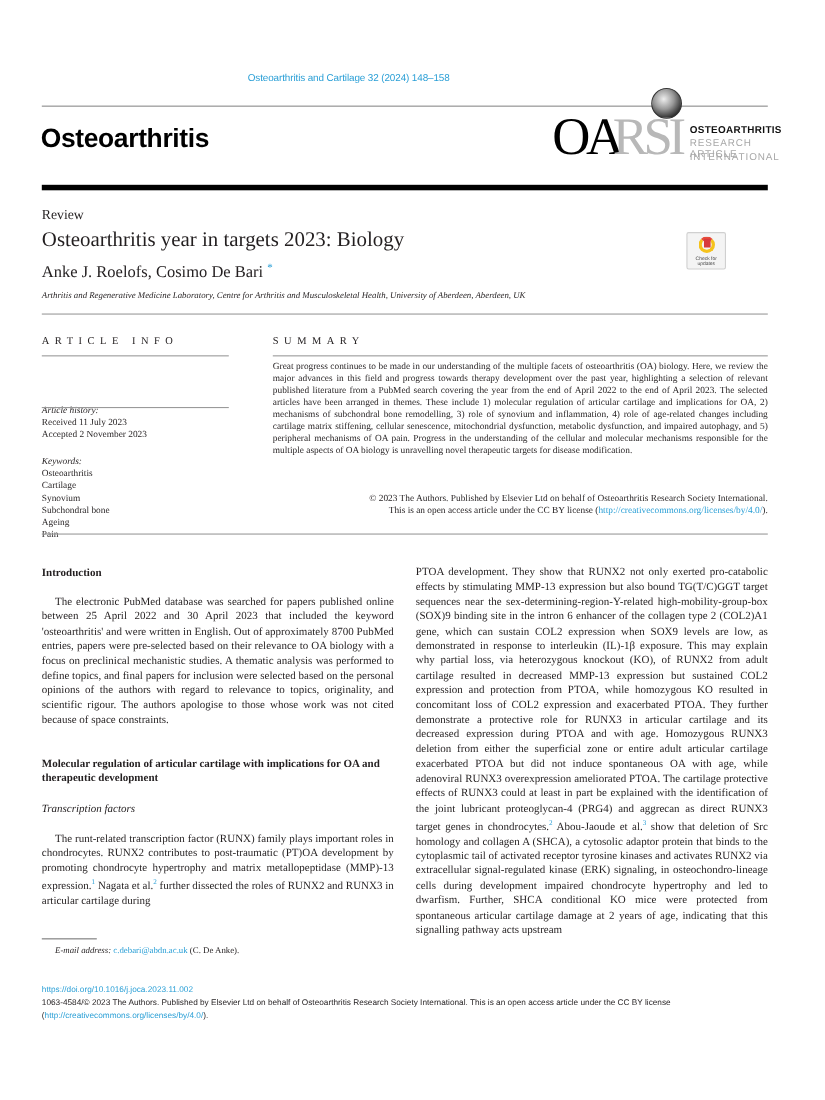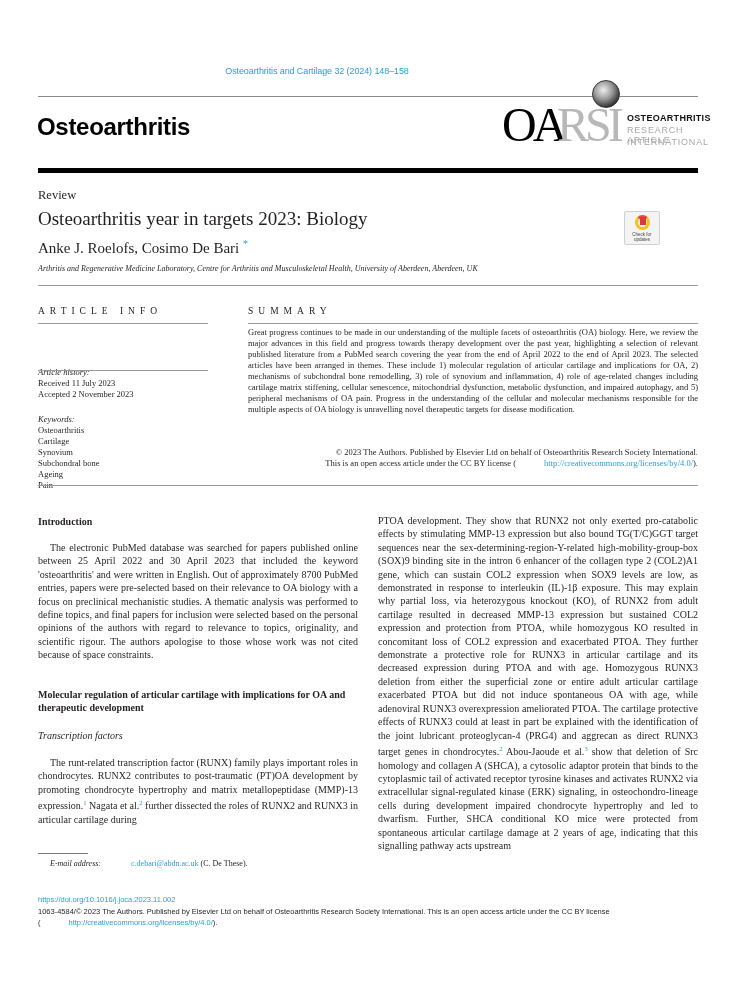--- a/index.html
+++ b/index.html
@@ -1,19 +1,19 @@
 <!DOCTYPE html>
 <html><head>
 <meta charset="utf-8">
 <style>
   * { box-sizing: border-box; margin: 0; padding: 0; }
   html, body { width: 750px; height: 1000px; background: #ffffff; overflow: hidden; }
   body { position: relative; font-family: "Liberation Serif", "DejaVu Serif", serif; color: #231f20; }
   .abs { position: absolute; }
-  .link { color: #2a9fd6; padding-left: 28px; }
+  .link { color: #2a9fd6; }
 
   .running-head { top: 66px; left: 0; width: 634px; text-align: center; font-size: 9px; color: #2a9fd6; font-family: "Liberation Sans", sans-serif; letter-spacing: -0.1px; }
   .rule-top { top: 96px; left: 38px; width: 660px; height: 1px; background: #8a8a8a; }
   .journal-title { top: 112px; left: 37px; font-family: "Liberation Sans", "DejaVu Sans", sans-serif; font-weight: bold; font-size: 24px; line-height: 29px; color: #000; letter-spacing: -0.3px; }
 
   .logo { top: 78px; left: 500px; width: 200px; height: 80px; }
   .logo .globe { position: absolute; left: 92px; top: 2px; width: 28px; height: 28px; border-radius: 50%; background: radial-gradient(circle at 40% 35%, #eee 0, #999 40%, #222 80%); border: 1px solid #333; }
   .logo .oa { position: absolute; left: 2px; top: 22px; font-family: "Liberation Serif", serif; font-size: 48px; line-height: 50px; color: #000; letter-spacing: -4px; }
   .logo .rsi { position: absolute; left: 57px; top: 22px; font-family: "Liberation Serif", serif; font-size: 48px; line-height: 50px; color: #b8b8b8; letter-spacing: -4px; }
   .logo .t1 { position: absolute; left: 127px; top: 35px; font-family: "Liberation Sans", sans-serif; font-size: 9px; font-weight: bold; color: #111; letter-spacing: 0.3px; }
@@ -138,17 +138,17 @@
 <div class="abs h-intro">Introduction</div>
 <div class="abs col col-left p" style="top:541px;">The electronic PubMed database was searched for papers published online between 25 April 2022 and 30 April 2023 that included the keyword 'osteoarthritis' and were written in English. Out of approximately 8700 PubMed entries, papers were pre-selected based on their relevance to OA biology with a focus on preclinical mechanistic studies. A thematic analysis was performed to define topics, and final papers for inclusion were selected based on the personal opinions of the authors with regard to relevance to topics, originality, and scientific rigour. The authors apologise to those whose work was not cited because of space constraints.</div>
 <div class="abs h-mol">Molecular regulation of articular cartilage with implications for OA and therapeutic development</div>
 <div class="abs h-tf">Transcription factors</div>
 <div class="abs col col-left p" style="top:756px;"><span>The runt-related transcription factor (RUNX) family plays important roles in chondrocytes. RUNX2 contributes to post-traumatic (PT)OA development by promoting chondrocyte hypertrophy and matrix metallopeptidase (MMP)-13 expression.</span><sup class="ref">1</sup><span> Nagata et al.</span><sup class="ref">2</sup><span> further dissected the roles of RUNX2 and RUNX3 in articular cartilage during</span></div>
 
 <div class="abs col col-right"><span>PTOA development. They show that RUNX2 not only exerted pro-catabolic effects by stimulating MMP-13 expression but also bound TG(T/C)GGT target sequences near the sex-determining-region-Y-related high-mobility-group-box (SOX)9 binding site in the intron 6 enhancer of the collagen type 2 (COL2)A1 gene, which can sustain COL2 expression when SOX9 levels are low, as demonstrated in response to interleukin (IL)-1β exposure. This may explain why partial loss, via heterozygous knockout (KO), of RUNX2 from adult cartilage resulted in decreased MMP-13 expression but sustained COL2 expression and protection from PTOA, while homozygous KO resulted in concomitant loss of COL2 expression and exacerbated PTOA. They further demonstrate a protective role for RUNX3 in articular cartilage and its decreased expression during PTOA and with age. Homozygous RUNX3 deletion from either the superficial zone or entire adult articular cartilage exacerbated PTOA but did not induce spontaneous OA with age, while adenoviral RUNX3 overexpression ameliorated PTOA. The cartilage protective effects of RUNX3 could at least in part be explained with the identification of the joint lubricant proteoglycan-4 (PRG4) and aggrecan as direct RUNX3 target genes in chondrocytes.</span><sup class="ref">2</sup><span> Abou-Jaoude et al.</span><sup class="ref">3</sup><span> show that deletion of Src homology and collagen A (SHCA), a cytosolic adaptor protein that binds to the cytoplasmic tail of activated receptor tyrosine kinases and activates RUNX2 via extracellular signal-regulated kinase (ERK) signaling, in osteochondro-lineage cells during development impaired chondrocyte hypertrophy and led to dwarfism. Further, SHCA conditional KO mice were protected from spontaneous articular cartilage damage at 2 years of age, indicating that this signalling pathway acts upstream</span></div>
 
 <div class="abs fn-rule"></div>
 <div class="abs footnote">
-  <div><span class="em">E-mail address:</span> <span class="link">c.debari@abdn.ac.uk</span> <span>(C. De These).</span></div>
+  <div><span class="em">E-mail address:</span> <span class="link">c.debari@abdn.ac.uk</span> <span>(C. De Anke).</span></div>
 </div>
 
 <div class="abs doi">https://doi.org/10.1016/j.joca.2023.11.002</div>
 <div class="abs license"><span>1063-4584/© 2023 The Authors. Published by Elsevier Ltd on behalf of Osteoarthritis Research Society International. This is an open access article under the CC BY license (</span><span class="link">http://creativecommons.org/licenses/by/4.0/</span><span>).</span></div>
 
 </body></html>

